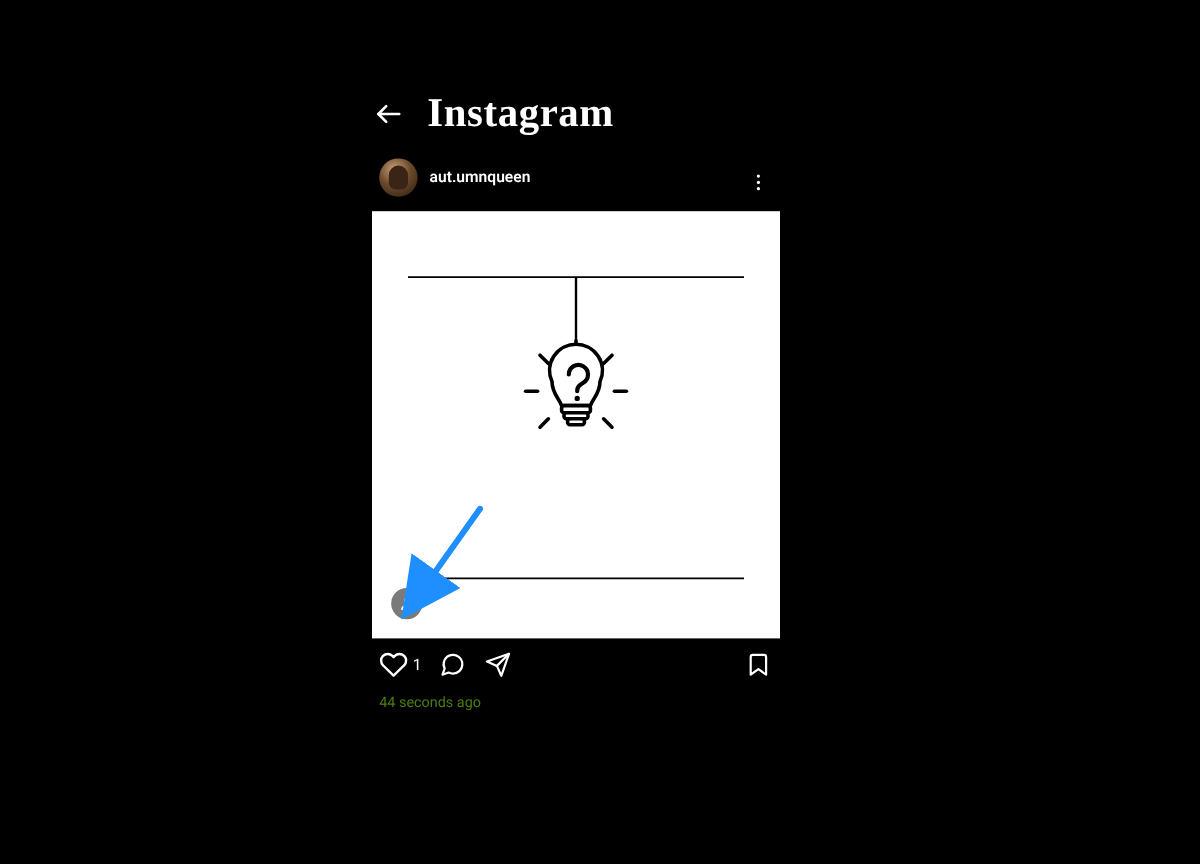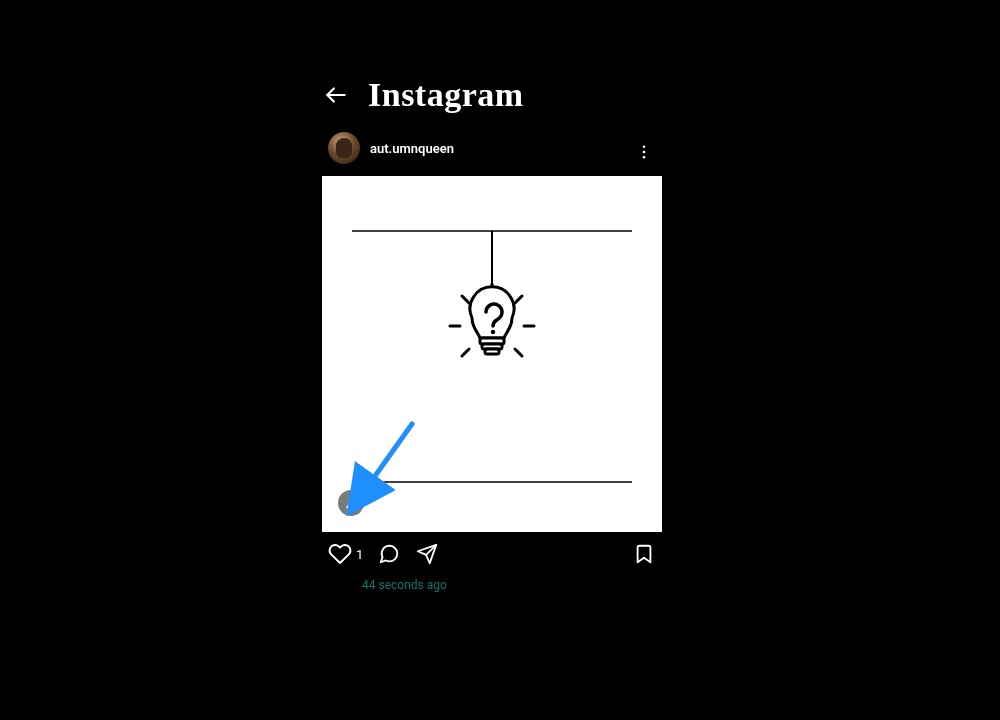--- a/index.html
+++ b/index.html
@@ -12,21 +12,21 @@
     color: #fff;
     overflow: hidden;
   }
   .page {
     width: 1000px;
     height: 720px;
     position: relative;
   }
   .phone {
     position: absolute;
-    left: 322px;
+    left: 310px;
     top: 70px;
     width: 340px;
   }
   
   .topbar {
     display: flex;
     align-items: center;
     gap: 18px;
     height: 50px;
   }
@@ -135,23 +135,22 @@
     width: 24px;
     height: 24px;
     display: flex;
     align-items: center;
     justify-content: center;
     cursor: pointer;
   }
   
   .timestamp {
     font-size: 12px;
-    color: #0f766e;
+    color: #4d7c0f;
     padding: 8px 6px 0 6px;
-    margin-left: 34px;
   }
 </style>
 </head>
 <body>
 
 <div class="page">
   <div class="phone">
 
     <div class="topbar">
       <div class="back-arrow">

